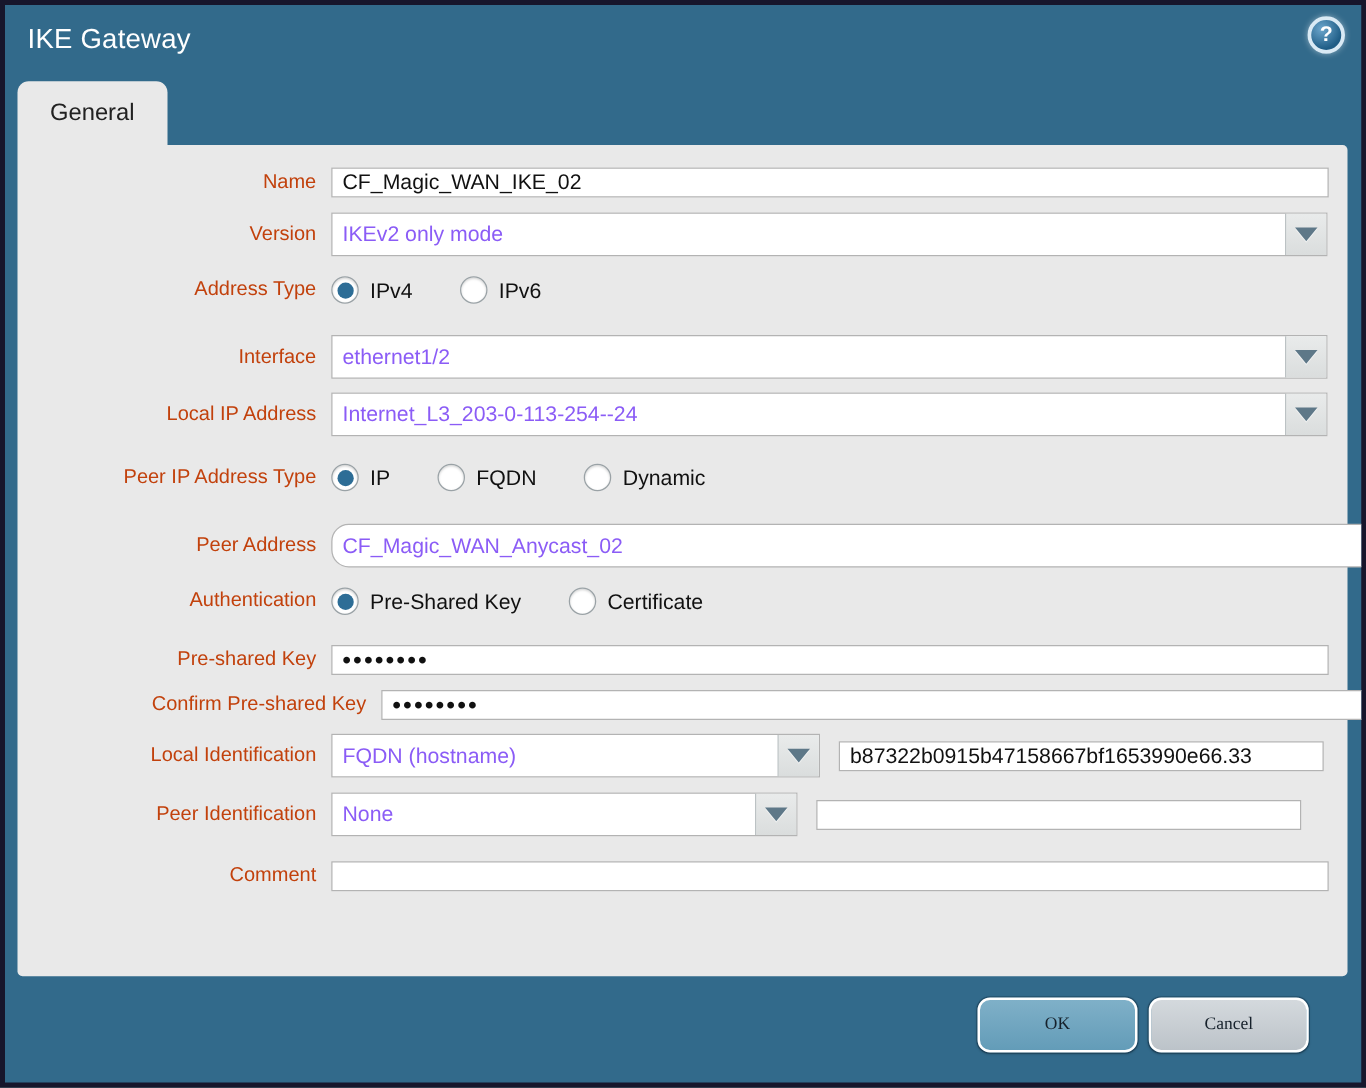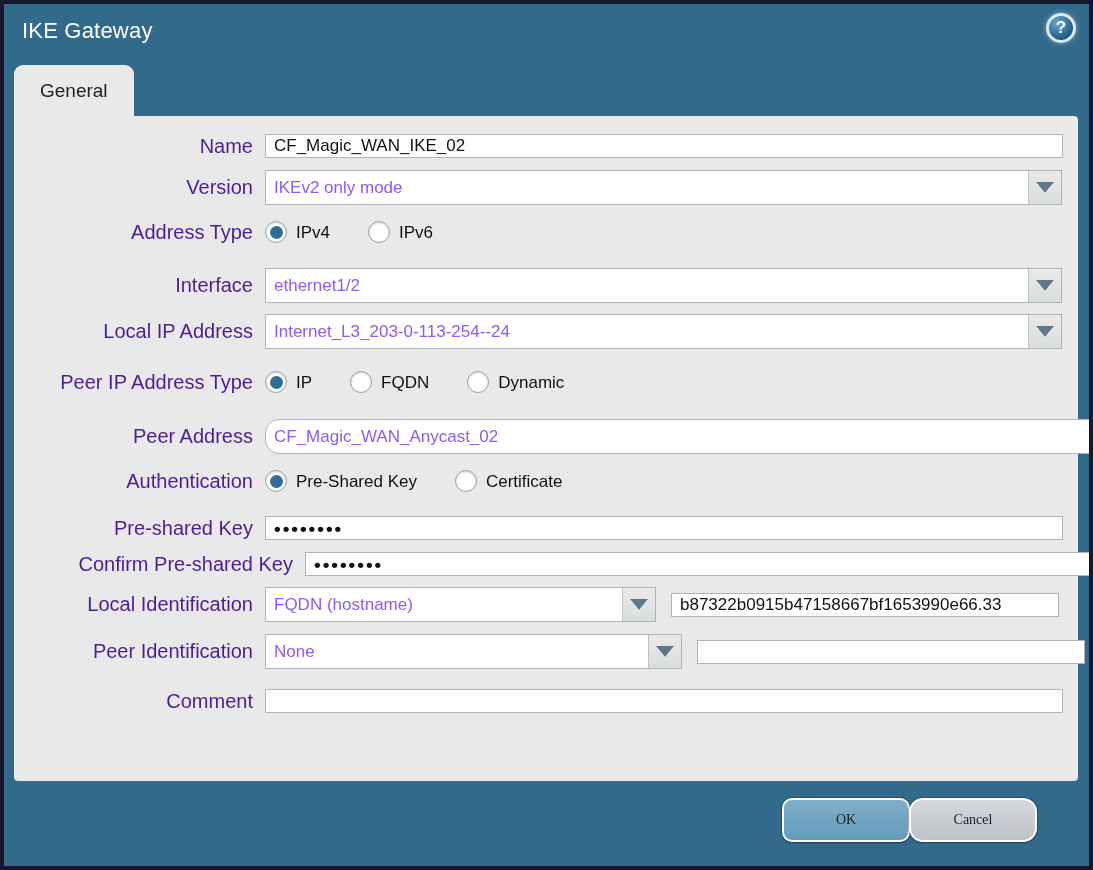--- a/index.html
+++ b/index.html
@@ -52,21 +52,21 @@
     position:absolute; left:10px; right:11px; top:112px; bottom:85px;
     background:#e9e9e9;
     border-radius:0 4px 4px 4px;
     padding-top:18px;
     z-index:2;
   }
 
   .row { display:flex; align-items:center; padding-left:0; }
   .row .lbl {
     width:239px; flex:0 0 239px; text-align:right;
-    font-size:20px; color:#4c1d95; padding-right:0;
+    font-size:16px; color:#c2410c; padding-right:0;
   }
   .row .field-area { margin-left:12px; display:flex; align-items:center; }
 
   .txt-input {
     height:24px; border:1px solid #b3b3b3; background:#ffffff;
     font-family:"Liberation Sans", sans-serif;
     font-size:17px; color:#111111; padding:0 8px; outline:none;
   }
   .txt-input.dots { font-size:19px; letter-spacing:2px; font-weight:bold; padding-top:2px; }
 
@@ -108,21 +108,21 @@
 
   
   .footer-btn {
     position:absolute; bottom:24px; width:128px; height:44px;
     border-radius:10px; border:2px solid #ffffff;
     box-shadow:0 0 0 1px rgba(15,40,60,0.35), 0 1px 2px rgba(0,0,0,0.3);
     font-family:Liberation Serif, serif;
     font-size:14px; color:#16212b; cursor:pointer;
   }
   .btn-ok { right:179px; background:linear-gradient(#7fb0c8, #639cb8); }
-  .btn-cancel { right:52px; background:linear-gradient(#d4d9dd, #bcc3c9);border-radius:14px; }
+  .btn-cancel { right:42px; background:linear-gradient(#d4d9dd, #bcc3c9); }
 </style>
 </head>
 <body>
 
 <div class="window">
 
   <div class="titlebar">
     <div class="title-text">IKE Gateway</div>
     <div class="help-btn">?</div>
   </div>
@@ -259,21 +259,21 @@
             <div class="tri-down"></div>
           </div>
         </div>
         <input class="txt-input" style="width: 388px; margin-left: 15px;" value="b87322b0915b47158667bf1653990e66.33">
       </div>
     </div>
 
     <div class="row" style="margin-bottom:20px;align-items:center;">
       <div class="lbl">Peer Identification</div>
       <div class="field-area">
-        <div class="combo" style="width:417px;">
+        <div class="combo" style="width:373px;">
           <div class="combo-text">None</div>
           <div class="combo-btn">
             <div class="tri-down"></div>
           </div>
         </div>
         <input class="txt-input" style="width: 388px; margin-left: 15px;" value="">
       </div>
     </div>
 
     <div class="row">

